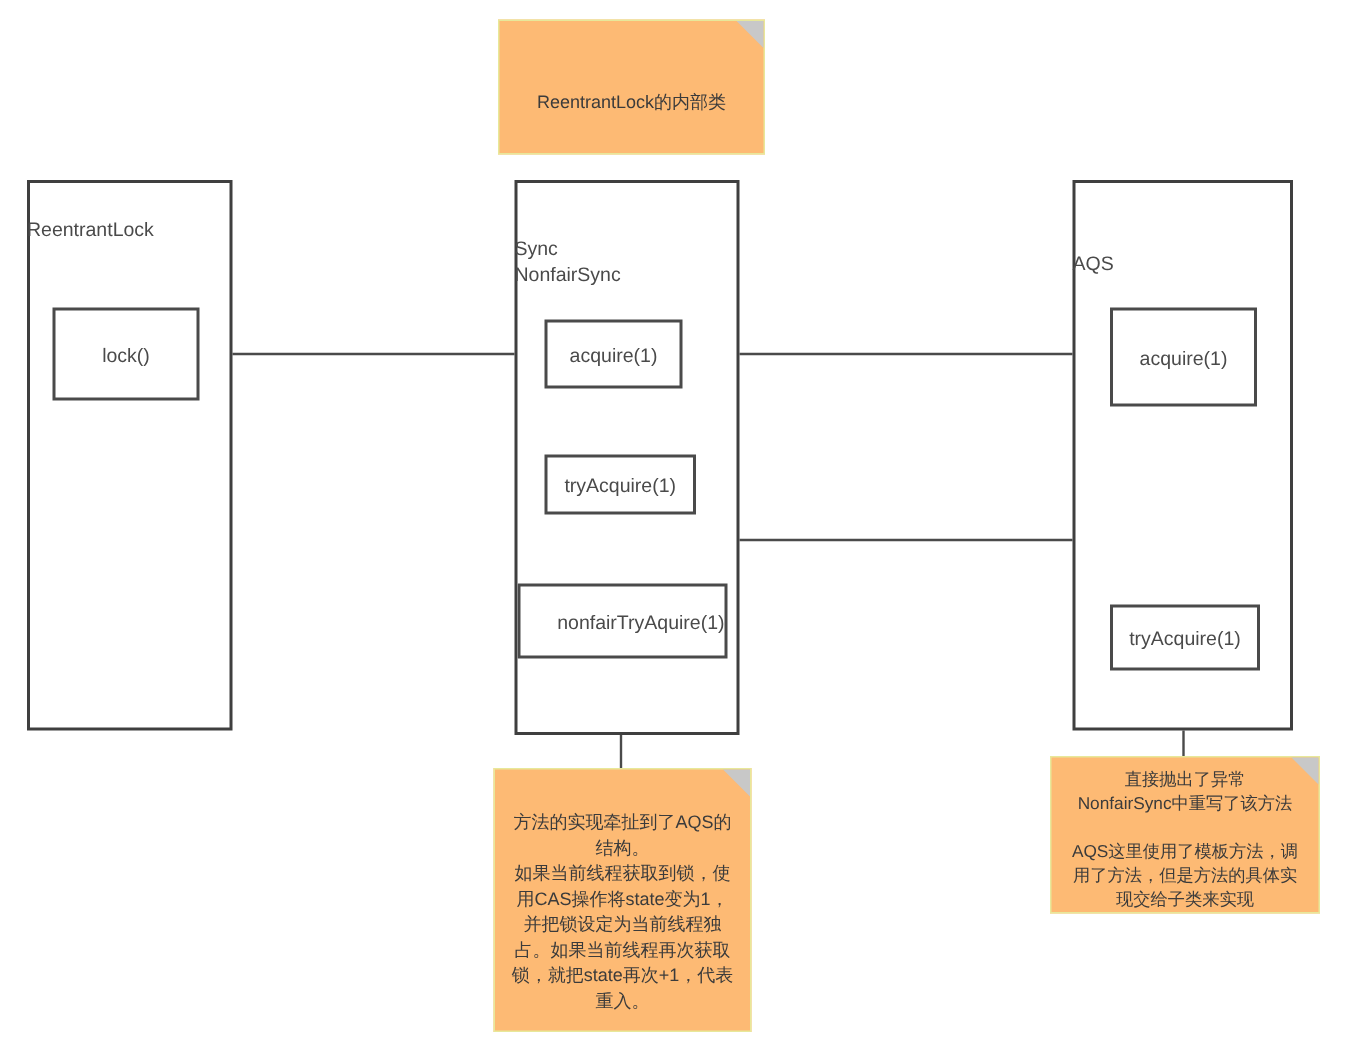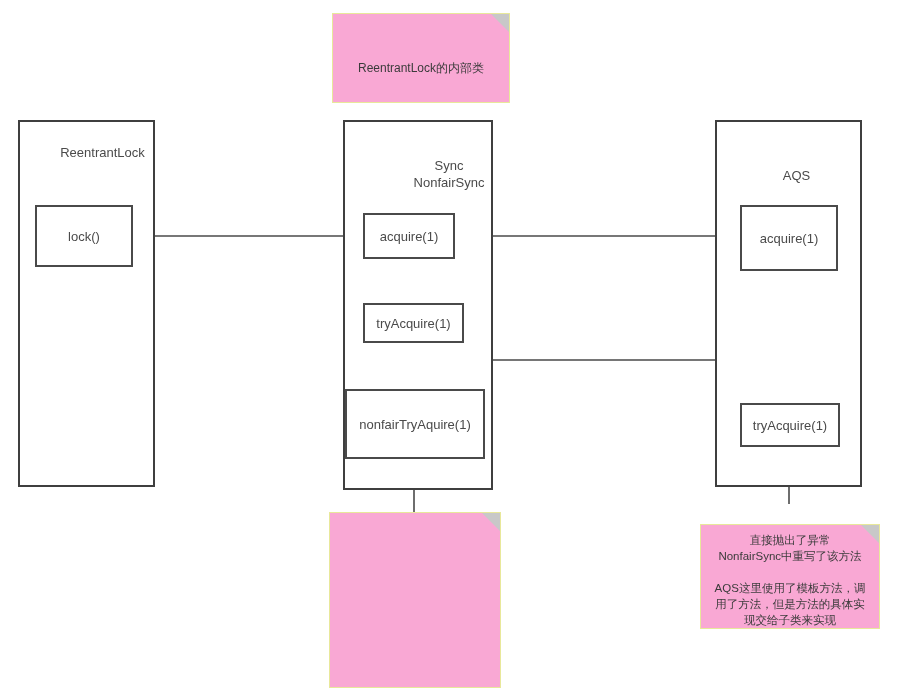--- a/index.html
+++ b/index.html
@@ -26,43 +26,42 @@
 
   
   .container {
     border: 2px solid #3f3f3f;
     background: #ffffff;
   }
   .container-title {
     position: absolute;
     left: 0;
     width: 100%;
-    text-align: center;
+    text-align: left;
     font-size: 13px;
     color: #4a4a4a;
     line-height: 17px;
     white-space: pre-line;
-    margin-left: 16px;
   }
 
   
   .method-box {
     border: 2px solid #4a4a4a;
     background: #ffffff;
     display: flex;
     align-items: center;
     justify-content: center;
     font-size: 13px;
     color: #4a4a4a;
     text-align: center;
   }
 
   
   .note {
-    background: #f9a8d4;
+    background: #fdba74;
     border: 1px solid #e8e89a;
     box-sizing: border-box;
   }
   .note .fold {
     position: absolute;
     right: 0;
     top: 0;
     width: 0;
     height: 0;
     border-left: 18px solid transparent;
@@ -139,41 +138,43 @@
 NonfairSync</div>
 
   <div class="abs method-box" style="left:363px; top:213px; width:92px; height:46px;">
       <span>acquire(1)</span>
     </div>
 
   <div class="abs method-box" style="left:363px; top:303px; width:101px; height:40px;">
       <span>tryAcquire(1)</span>
     </div>
 
-  <div class="abs method-box" style="left:345px; top:389px; width:140px; height:70px;">
+  <div class="abs method-box" style="left:345px; top:389px; width:140px; height:50px;justify-content:flex-end;">
       <span>nonfairTryAquire(1)</span>
     </div>
 
   <div class="abs container" style="left:715px; top:120px; width:147px; height:367px;">
   </div>
   <div class="container-title" style="left:715px; top:167px; width:131px;">AQS</div>
 
   <div class="abs method-box" style="left:740px; top:205px; width:98px; height:66px;">
       <span>acquire(1)</span>
     </div>
 
   <div class="abs method-box" style="left:740px; top:403px; width:100px; height:44px;">
       <span>tryAcquire(1)</span>
     </div>
 
   <div class="abs note" style="left:329px; top:512px; width:172px; height:176px;">
     <span class="fold"></span>
+    <div class="note-text" style="top:27px;">方法的实现牵扯到了AQS的结构。
+如果当前线程获取到锁，使用CAS操作将state变为1，并把锁设定为当前线程独占。如果当前线程再次获取锁，就把state再次+1，代表重入。</div>
   </div>
 
-  <div class="abs note" style="left:700px; top:504px; width:180px; height:105px;margin-top:20px;">
+  <div class="abs note" style="left:700px; top:504px; width:180px; height:105px;">
     <span class="fold"></span>
     <div class="note-text" style="top:7px; font-size:11.5px; line-height:16px;">直接抛出了异常
 NonfairSync中重写了该方法
 
 AQS这里使用了模板方法，调用了方法，但是方法的具体实现交给子类来实现</div>
   </div>
 
 </div>
 
 </body></html>

